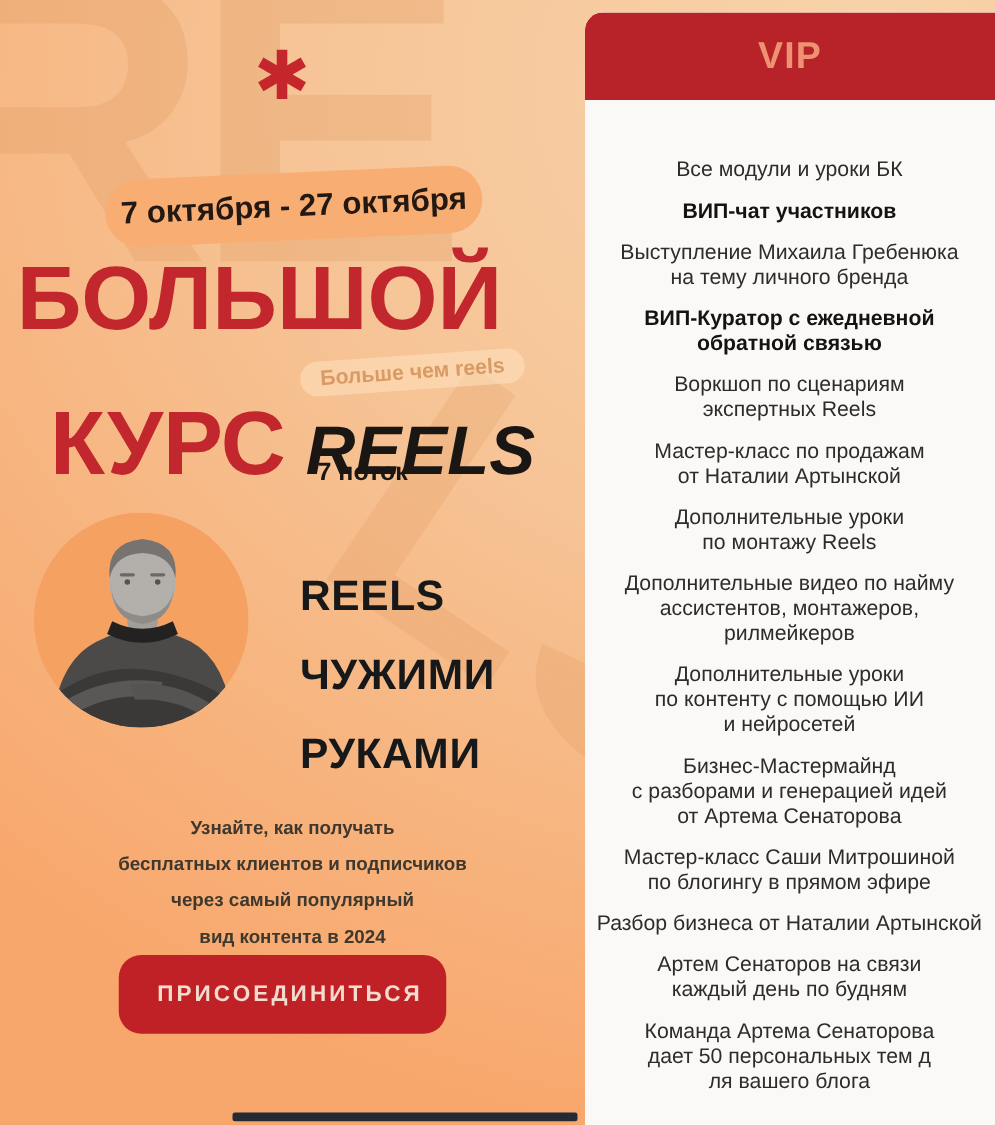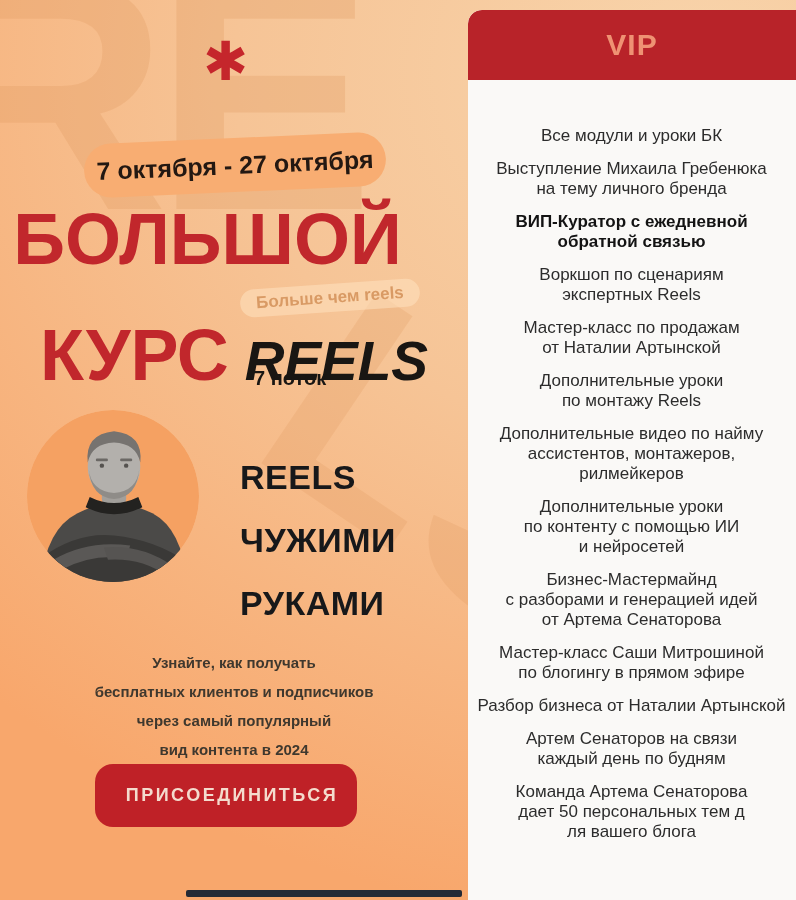--- a/index.html
+++ b/index.html
@@ -162,20 +162,21 @@
 
     <button class="cta">ПРИСОЕДИНИТЬСЯ</button>
 
     <div class="bottom-bar"></div>
   </div>
 
   <div class="vip-panel">
     <div class="vip-header">VIP</div>
     <div class="vip-list">
         <div class="vip-item">Все модули и уроки БК</div>
+        <div class="vip-item bold">ВИП-чат участников</div>
         <div class="vip-item">Выступление Михаила Гребенюка
 на тему личного бренда</div>
         <div class="vip-item bold">ВИП-Куратор с ежедневной
 обратной связью</div>
         <div class="vip-item">Воркшоп по сценариям
 экспертных Reels</div>
         <div class="vip-item">Мастер-класс по продажам
 от Наталии Артынской</div>
         <div class="vip-item">Дополнительные уроки
 по монтажу Reels</div>

